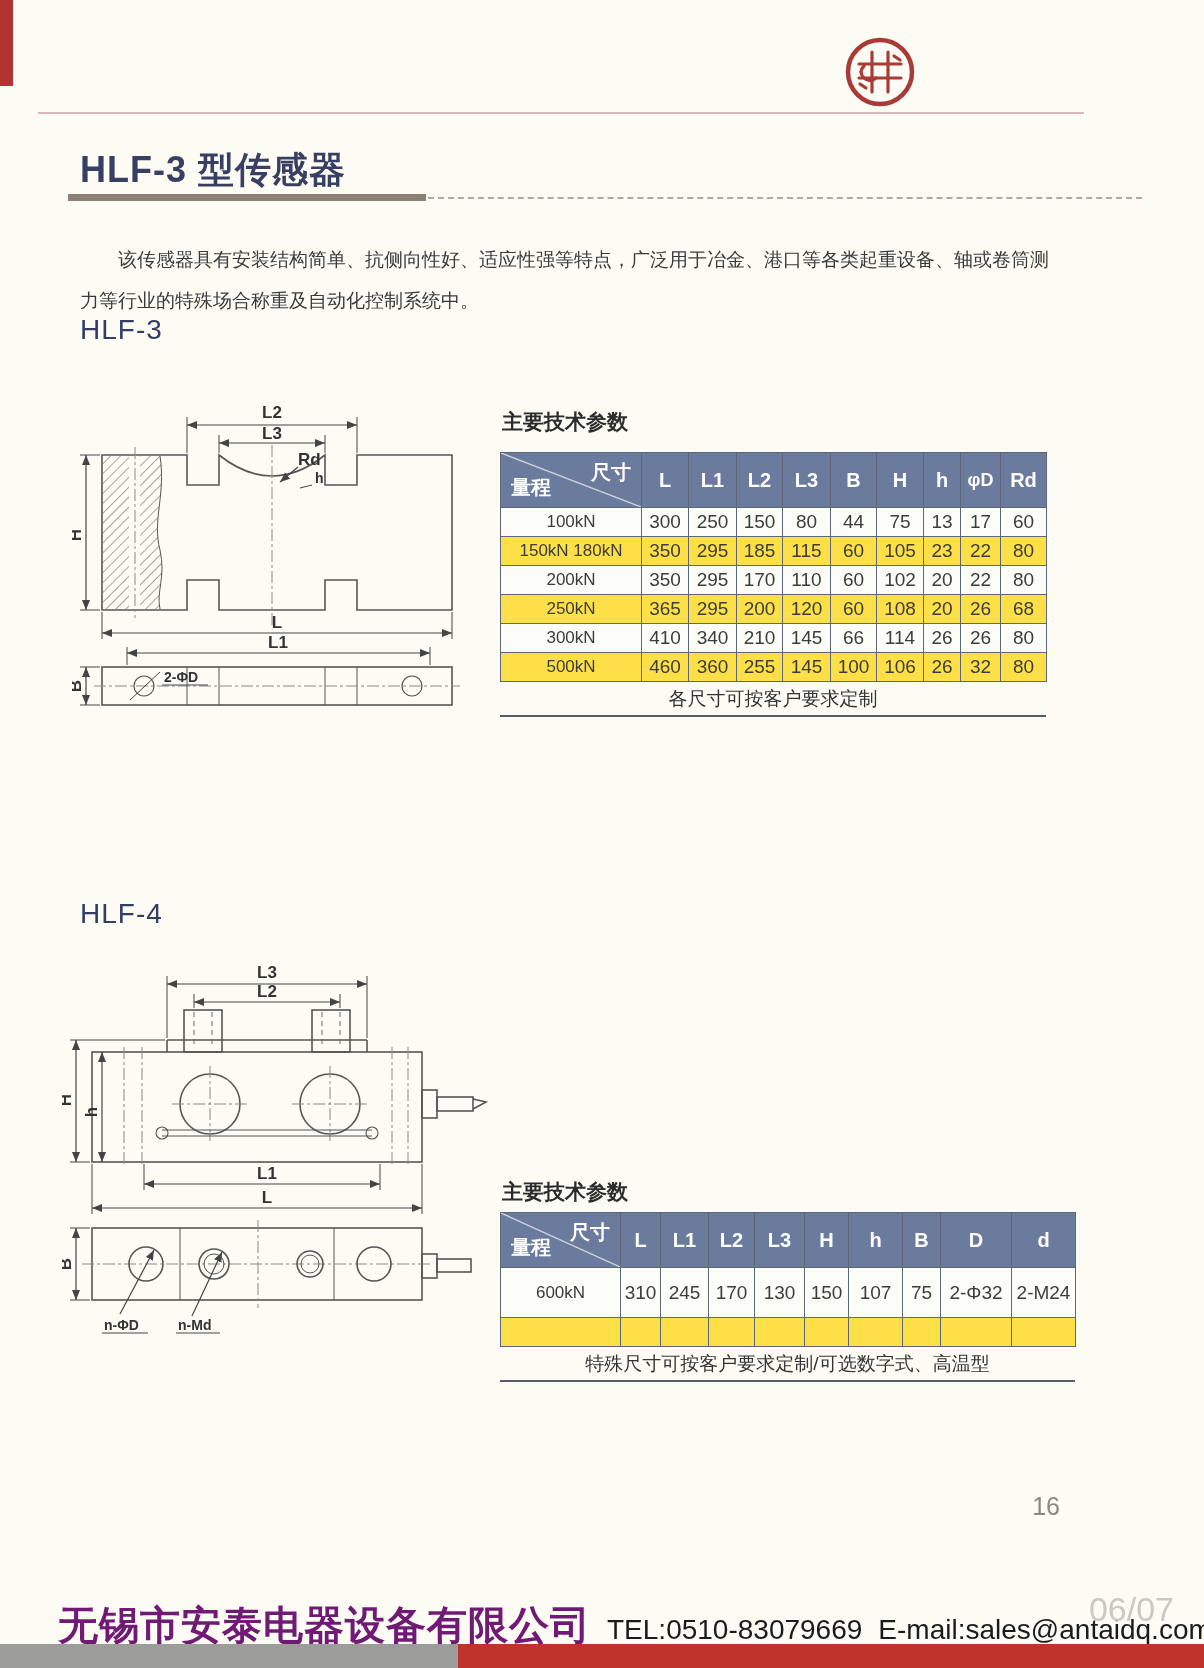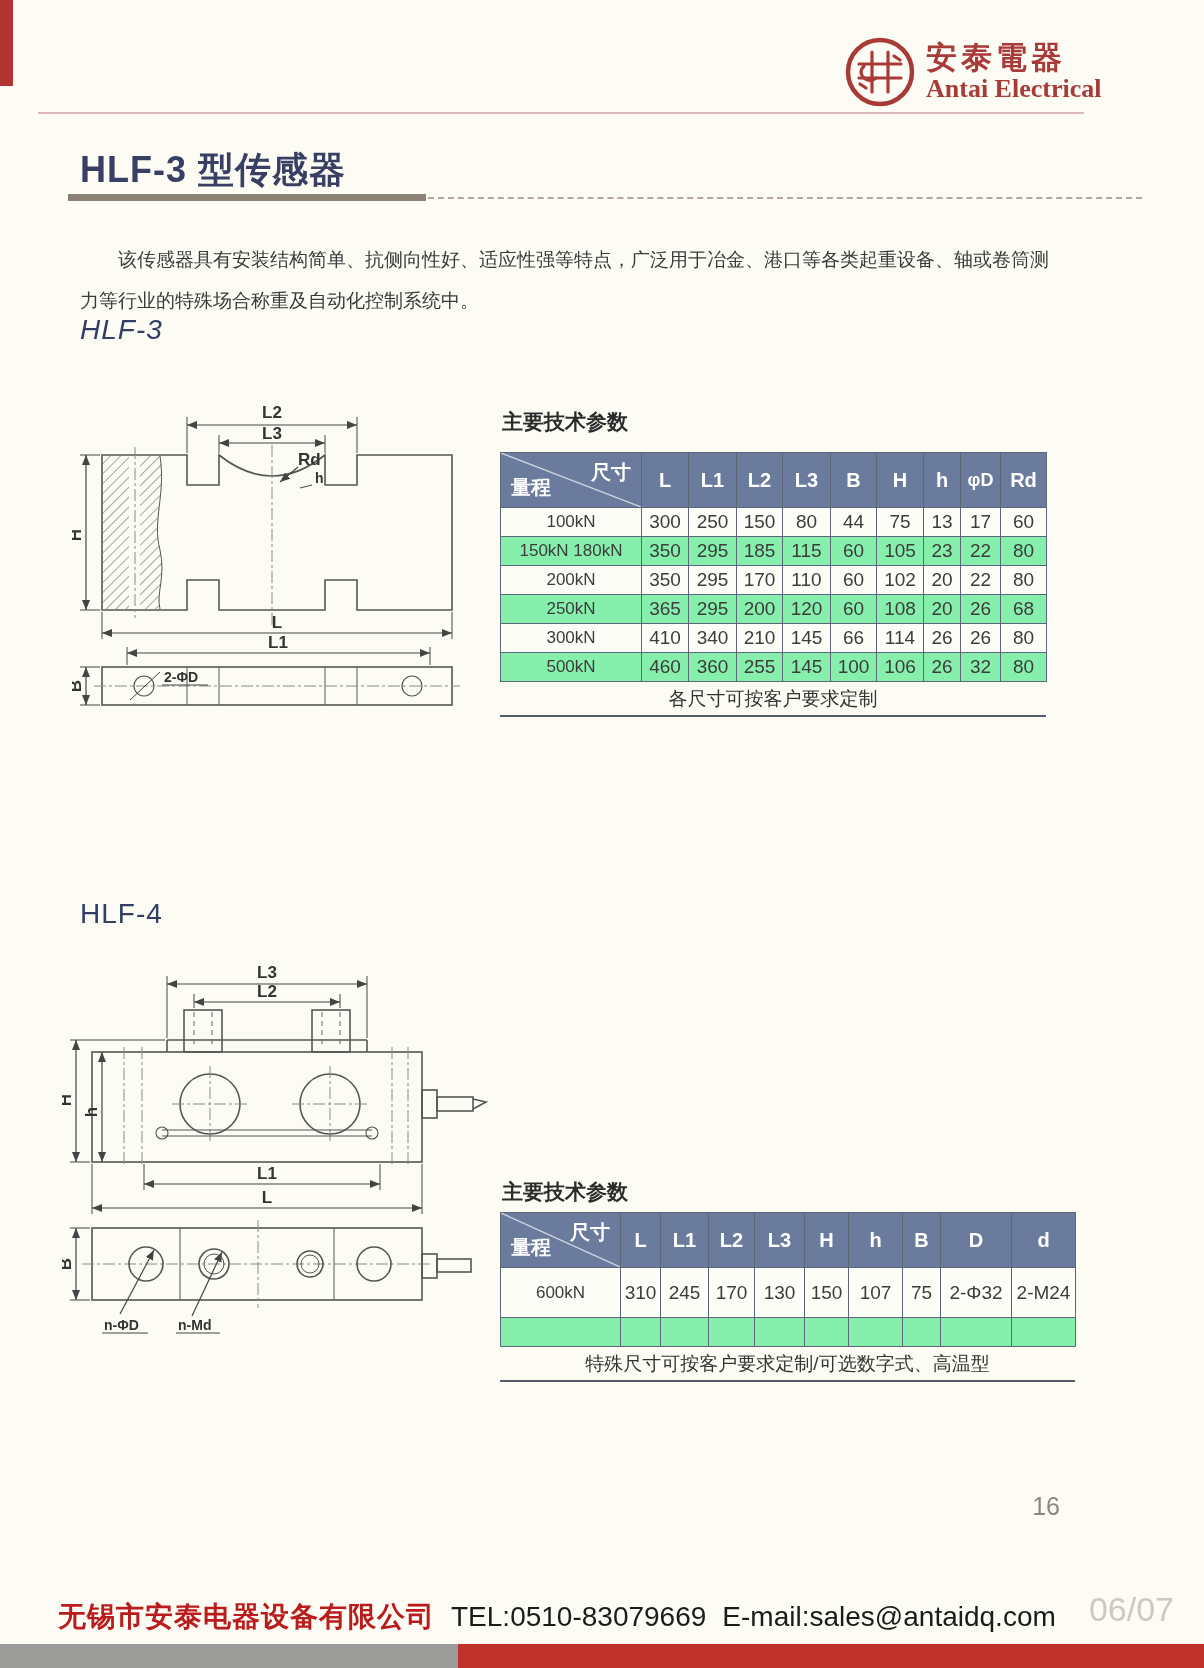--- a/index.html
+++ b/index.html
@@ -24,42 +24,42 @@
 
   .sec-head{font-size:28px;color:#333e66;letter-spacing:1px;}
   .params-title{font-size:21px;font-weight:bold;color:#2b2b2b;}
 
   
   .tbl table{border-collapse:collapse;table-layout:fixed;width:100%;}
   .tbl th,.tbl td{border:1px solid #5d6779;padding:0;text-align:center;vertical-align:middle;}
   .tbl table{border:1.5px solid #4f5a6e;}
   .tbl thead th{background:#6a7b9e;color:#fff;font-size:20px;font-weight:bold;height:54px;}
   .tbl tbody td{font-size:19px;color:#3c3c3c;height:28px;background:#fdfdf8;}
-  .tbl tr.alt td{background:#86efac;}
+  .tbl tr.alt td{background:#fde047;}
   .tbl td.rng{font-size:17px;}
   .corner{position:relative;padding:0;}
   .corner svg{position:absolute;left:0;top:0;width:100%;height:100%;}
   .corner .ct{position:absolute;top:6px;right:10px;font-size:20px;}
   .corner .cb{position:absolute;bottom:6px;left:10px;font-size:20px;}
   .note{border-bottom:2px solid #555d6b;text-align:center;font-size:19px;color:#333;
         height:33px;line-height:33px;}
 
   
   .dim{font:bold 17px "Liberation Sans",sans-serif;fill:#333;}
   .dimsm{font:bold 14px "Liberation Sans",sans-serif;fill:#333;}
   .outl{stroke:#555;stroke-width:1.6;fill:none;}
   .dimln{stroke:#444;stroke-width:1.2;fill:none;}
   .extln{stroke:#444;stroke-width:1;fill:none;}
   .cline{stroke:#888;stroke-width:1;stroke-dasharray:12 3 3 3;fill:none;}
   .dashln{stroke:#666;stroke-width:1;stroke-dasharray:5 4;fill:none;}
 
   
   .pagenum{left:1000px;top:1492px;width:60px;text-align:right;font-size:25px;color:#8a8884;font-weight:300;}
   .footer-line{left:58px;top:1598px;display:flex;align-items:baseline;gap:16px;white-space:nowrap;}
-  .f-company{font-size:28px;font-weight:bold;color:#b91c1c;letter-spacing:1px;}
+  .f-company{font-size:40px;font-weight:bold;color:#701a75;letter-spacing:1px;}
   .f-tel,.f-mail{font-size:28px;color:#1b1b1b;}
   .f-edition{right:30px;top:1590px;font-size:34px;color:#ccc9c4;position:absolute;}
   .bar-gray{left:0;top:1644px;width:458px;height:24px;background:#9c9c9a;}
   .bar-red{left:458px;top:1644px;width:746px;height:24px;background:#c0332d;}
 </style>
 </head>
 <body>
 
 <div class="page">
 
@@ -71,34 +71,30 @@
       <g stroke="#a83a38" stroke-width="3.2" fill="none" stroke-linecap="round">
         <path d="M22,32 q-6,6 0,12 q6,5 12,0"></path>
         <line x1="30" y1="18" x2="30" y2="58"></line>
         <line x1="46" y1="18" x2="46" y2="58"></line>
         <line x1="17" y1="30" x2="59" y2="30"></line>
         <line x1="17" y1="44" x2="59" y2="44"></line>
         <line x1="52" y1="22" x2="58" y2="26"></line>
         <line x1="18" y1="50" x2="24" y2="54"></line>
       </g>
     </svg>
-    <div>
-      <div class="brand-cn">安泰電器</div>
-      <div class="brand-en">Antai Electrical</div>
-    </div>
   </div>
   <div class="abs header-rule"></div>
 
   <div class="abs doc-title">HLF-3 型传感器</div>
   <div class="abs title-bar"></div>
   <div class="abs title-dash"></div>
 
   <div class="abs intro">该传感器具有安装结构简单、抗侧向性好、适应性强等特点，广泛用于冶金、港口等各类起重设备、轴或卷筒测力等行业的特殊场合称重及自动化控制系统中。</div>
 
-  <div class="abs sec-head" style="left:80px;top:314px;font-style:italic;">HLF-3</div>
+  <div class="abs sec-head" style="left:80px;top:314px;">HLF-3</div>
 
   <svg class="abs" style="left:72px;top:385px;" width="400" height="330" viewBox="0 0 400 330">
     <defs>
       <marker id="a1L" markerWidth="12" markerHeight="10" refX="2" refY="5" orient="auto" markerUnits="userSpaceOnUse">
           <path d="M12,1 L2,5 L12,9 Z" fill="#444"></path>
         </marker>
       <marker id="a1R" markerWidth="12" markerHeight="10" refX="10" refY="5" orient="auto" markerUnits="userSpaceOnUse">
           <path d="M0,1 L10,5 L0,9 Z" fill="#444"></path>
         </marker>
       <pattern id="hx1" width="7" height="7" patternTransform="rotate(45)" patternUnits="userSpaceOnUse">

